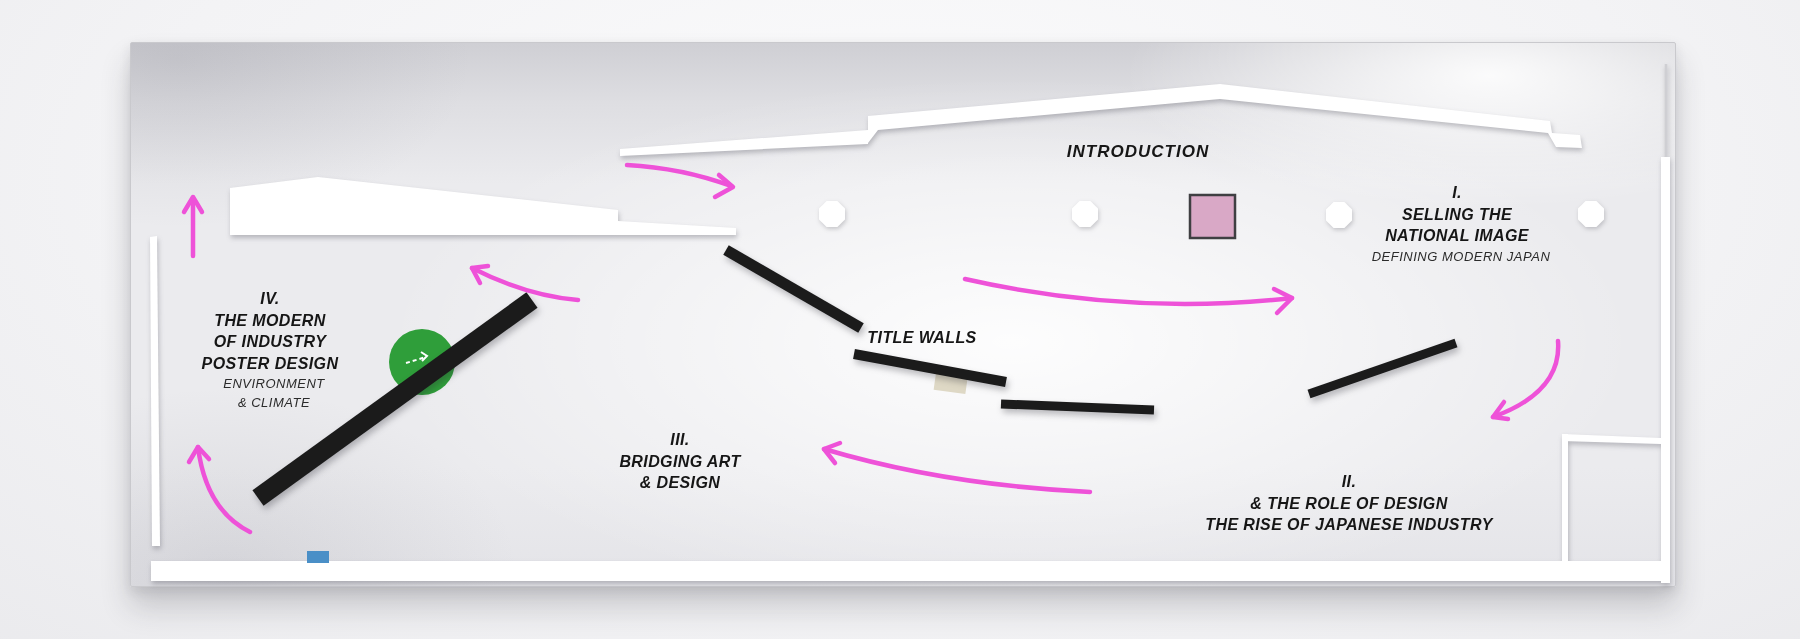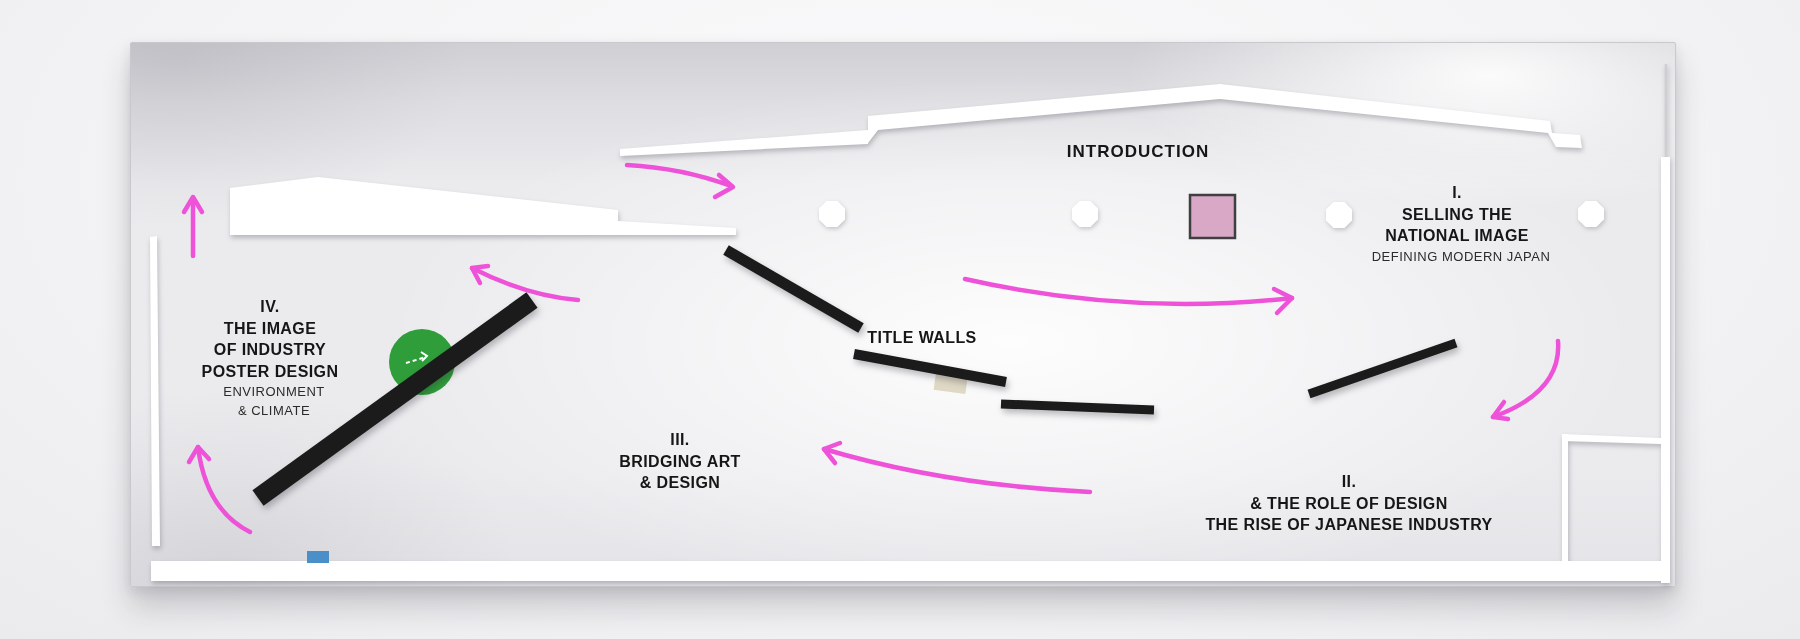--- a/index.html
+++ b/index.html
@@ -2,21 +2,21 @@
 <html><head>
 <meta charset="utf-8">
 <style>
   html,body{margin:0;padding:0;}
   body{
     width:1800px;height:639px;overflow:hidden;
     font-family:"Liberation Sans",sans-serif;
     background:
       radial-gradient(1400px 700px at 50% 28%, #fbfbfc 0%, #f3f3f5 55%, #e9e9ec 100%);
   }
-  #scene{position:relative;width:1800px;height:639px;}
+  #scene{position:relative;width:1800px;height:639px;font-style:italic;}
   #card{
     position:absolute;left:130px;top:42px;width:1544px;height:543px;
     border:1px solid #c9c9cd;border-radius:2px;
     background:
       radial-gradient(520px 190px at 88% 6%, rgba(255,255,255,0.9), rgba(255,255,255,0) 70%),
       radial-gradient(950px 400px at 57% 55%, rgba(255,255,255,0.9), rgba(255,255,255,0) 66%),
       radial-gradient(420px 260px at 6% 97%, rgba(110,110,122,0.14), rgba(110,110,122,0) 70%),
       radial-gradient(420px 240px at 3% 3%, rgba(110,110,122,0.16), rgba(110,110,122,0) 70%),
       linear-gradient(180deg, #cfcfd4 0%, #dedee2 11%, #ebebee 26%, #ebebee 78%, #e4e4e8 100%);
     box-shadow:0 20px 30px rgba(40,40,50,0.20), 0 5px 12px rgba(40,40,50,0.10);
@@ -128,22 +128,22 @@
     <div>&amp; THE ROLE OF DESIGN</div>
     <div>THE RISE OF JAPANESE INDUSTRY</div>
   </div>
 
   <div class="label" style="left:680px;top:390px;margin-top:39px;">
     <div>III.</div>
     <div>BRIDGING ART</div>
     <div>&amp; DESIGN</div>
   </div>
 
-  <div class="label" style="left:270px;top:296px;">
+  <div class="label" style="left:270px;top:288px;">
     <div>IV.</div>
-    <div>THE IMAGE</div>
+    <div>THE MODERN</div>
     <div>OF INDUSTRY</div>
     <div>POSTER DESIGN</div>
     <div class="sub">ENVIRONMENT</div>
     <div class="sub">&amp; CLIMATE</div>
   </div>
 
 </div>
 
 </body></html>

